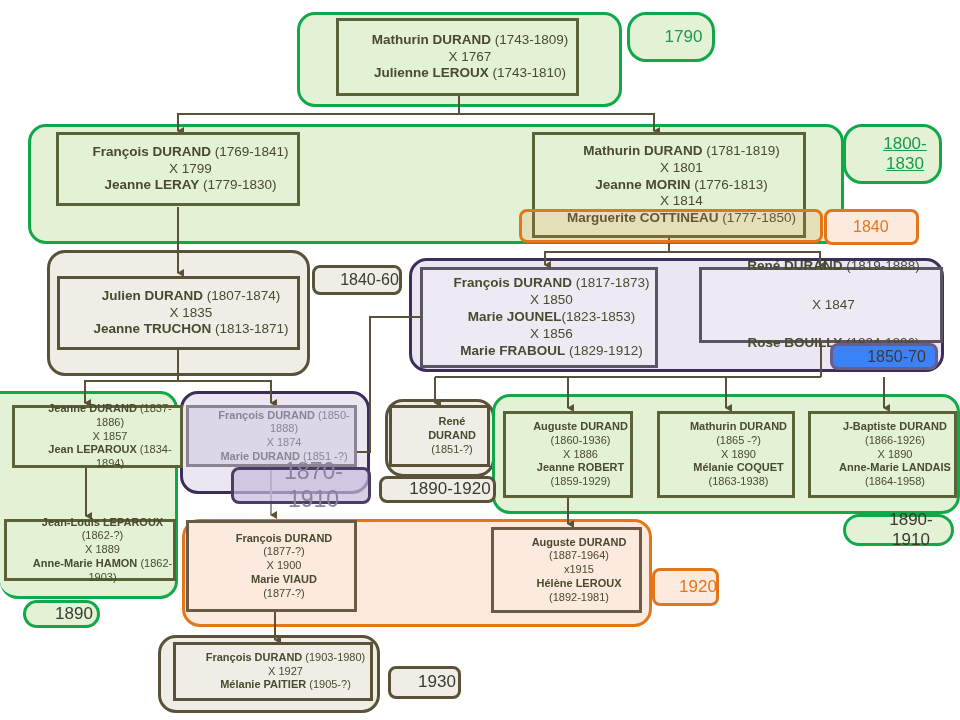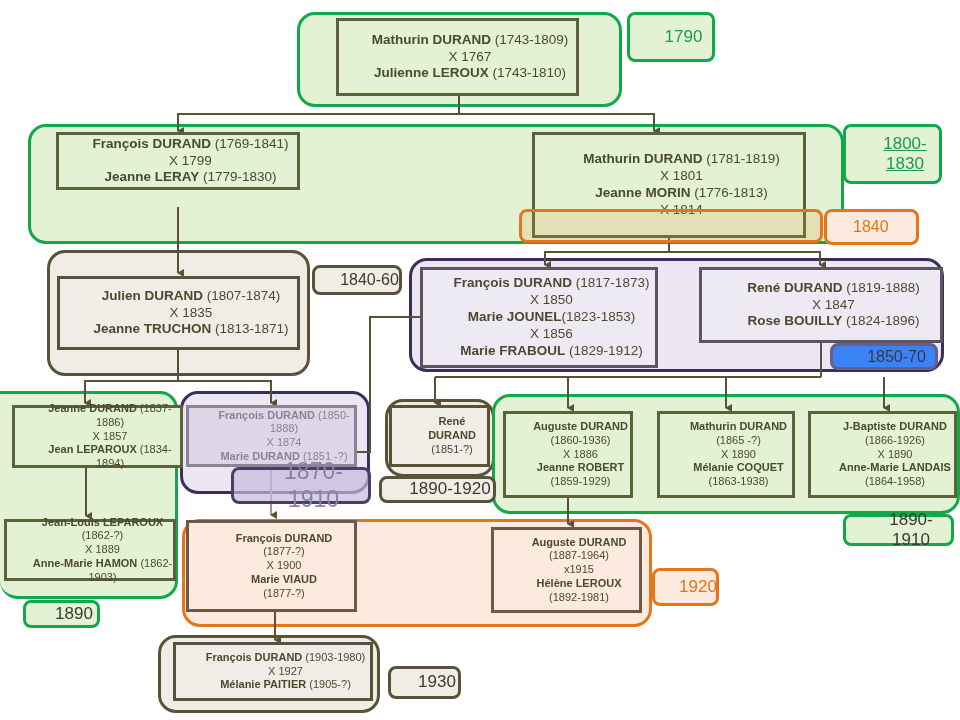--- a/index.html
+++ b/index.html
@@ -16,21 +16,21 @@
   .b-green { border-color:#5c6238; background:#e3f1d4; }
   .b-beige { border-color:#5a5238; background:#efede5; }
   .b-purple { border-color:#5a5560; background:#eeeaf4; }
   .b-purple-lt { border-color:#8a8592; background:#ddd6e8; color:#8a8592; }
   .b-orange { border-color:#6a5a48; background:#fbeadd; }
   .line { display:block; }
   .nm { font-weight:bold; }
   .dt { font-weight:normal; }
   .tag { border:3px solid; border-radius:8px; display:flex; align-items:center;
          justify-content:center; text-align:center; line-height:1.2; }
-  .t-green { border-color:#11a84a; background:#e3f1d4; color:#1a9a4a; }
+  .t-green { border-color:#11a84a; background:#e3f1d4; color:#1a9a4a;border-radius:19px; }
   .t-beige { border-color:#5a5238; background:#efede5; color:#3a3a30; }
   .t-purple { border-color:#6a5e86; background:#3b82f6; color:#3a3a3a; }
   .t-orange { border-color:#e4761a; background:#fbeadd; color:#e4761a; }
   svg.conn { position:absolute; left:0; top:0; pointer-events:none; }
   .f15 { font-size:13.5px; }
   .f12 { font-size:11px; }
 </style>
 </head>
 <body>
 
@@ -75,50 +75,51 @@
   </g>
   <path d="M271,467 L271,515" stroke="#9a95a2" stroke-width="2" fill="none" marker-end="url(#arr)"></path>
 </svg>
 
 <div class="abs box b-green f15" style="left:336px;top:18px;width:243px;height:78px;">
   <span class="line"><span class="nm">Mathurin DURAND</span><span class="dt"> (1743-1809)</span></span>
   <span class="line">X 1767</span>
   <span class="line"><span class="nm">Julienne LEROUX</span><span class="dt"> (1743-1810)</span></span>
 </div>
 
-<div class="abs box b-green f15" style="left:56px;top:132px;width:244px;height:58px;">
+<div class="abs box b-green f15" style="left:56px;top:132px;width:244px;height:74px;">
   <span class="line"><span class="nm">François DURAND</span><span class="dt"> (1769-1841)</span></span>
   <span class="line">X 1799</span>
   <span class="line"><span class="nm">Jeanne  LERAY</span><span class="dt"> (1779-1830)</span></span>
 </div>
 
 <div class="abs box b-green f15" style="left:532px;top:132px;width:274px;height:106px;">
   <span class="line"><span class="nm">Mathurin DURAND</span><span class="dt"> (1781-1819)</span></span>
   <span class="line">X 1801</span>
   <span class="line"><span class="nm">Jeanne  MORIN</span><span class="dt"> (1776-1813)</span></span>
   <span class="line">X 1814</span>
+  <span class="line"><span class="nm">Marguerite COTTINEAU</span><span class="dt"> (1777-1850)</span></span>
 </div>
 
 <div class="abs" style="left:519px;top:209px;width:304px;height:34px;border:3px solid #e4761a;border-radius:8px;background:rgba(230,150,60,0.18);"></div>
 
 <div class="abs box b-beige f15" style="left:57px;top:276px;width:243px;height:74px;">
   <span class="line"><span class="nm">Julien DURAND</span><span class="dt"> (1807-1874)</span></span>
   <span class="line">X 1835</span>
   <span class="line"><span class="nm">Jeanne TRUCHON</span><span class="dt"> (1813-1871)</span></span>
 </div>
 
 <div class="abs box b-purple f15" style="left:420px;top:267px;width:238px;height:101px;">
   <span class="line"><span class="nm">François DURAND</span><span class="dt"> (1817-1873)</span></span>
   <span class="line">X 1850</span>
   <span class="line"><span class="nm">Marie JOUNEL</span><span class="dt">(1823-1853)</span></span>
   <span class="line">X 1856</span>
   <span class="line"><span class="nm">Marie FRABOUL</span><span class="dt"> (1829-1912)</span></span>
 </div>
 
-<div class="abs box b-purple f15" style="left:699px;top:267px;width:244px;height:76px;">
+<div class="abs box b-purple f15" style="left:699px;top:267px;width:244px;height:76px;gap:22px;">
   <span class="line"><span class="nm">René DURAND</span><span class="dt"> (1819-1888)</span></span>
   <span class="line">X 1847</span>
   <span class="line"><span class="nm">Rose BOUILLY</span><span class="dt"> (1824-1896)</span></span>
 </div>
 
 <div class="abs box b-green f12" style="left:12px;top:405px;width:171px;height:63px;">
   <span class="line"><span class="nm">Jeanne DURAND</span><span class="dt"> (1837-1886)</span></span>
   <span class="line">X 1857</span>
   <span class="line"><span class="nm">Jean LEPAROUX</span><span class="dt"> (1834-1894)</span></span>
 </div>

